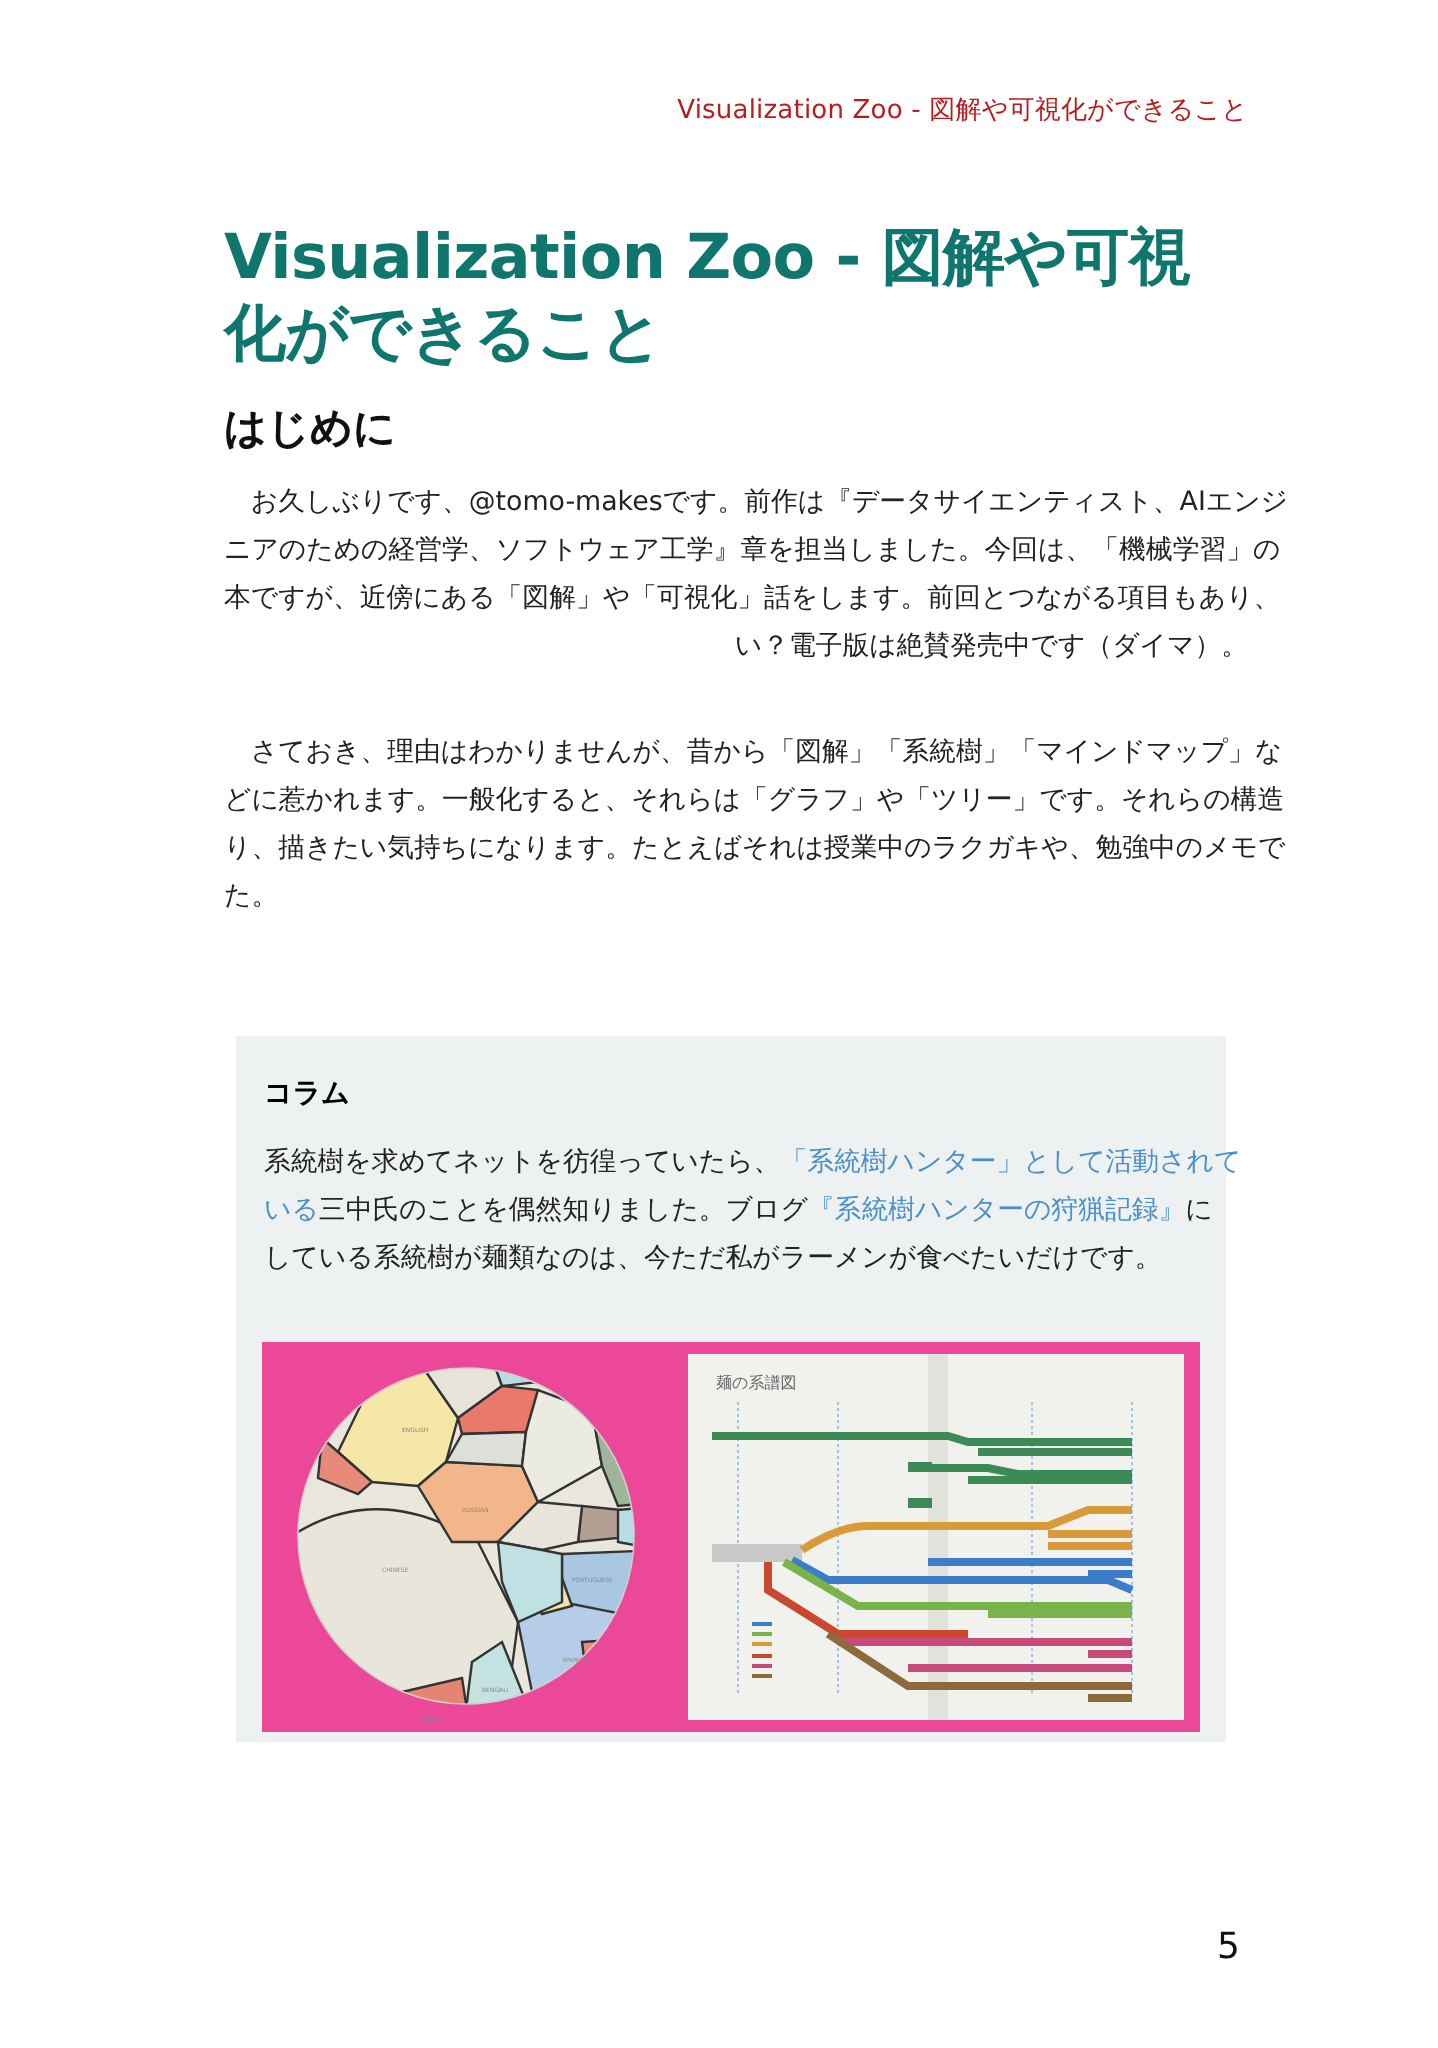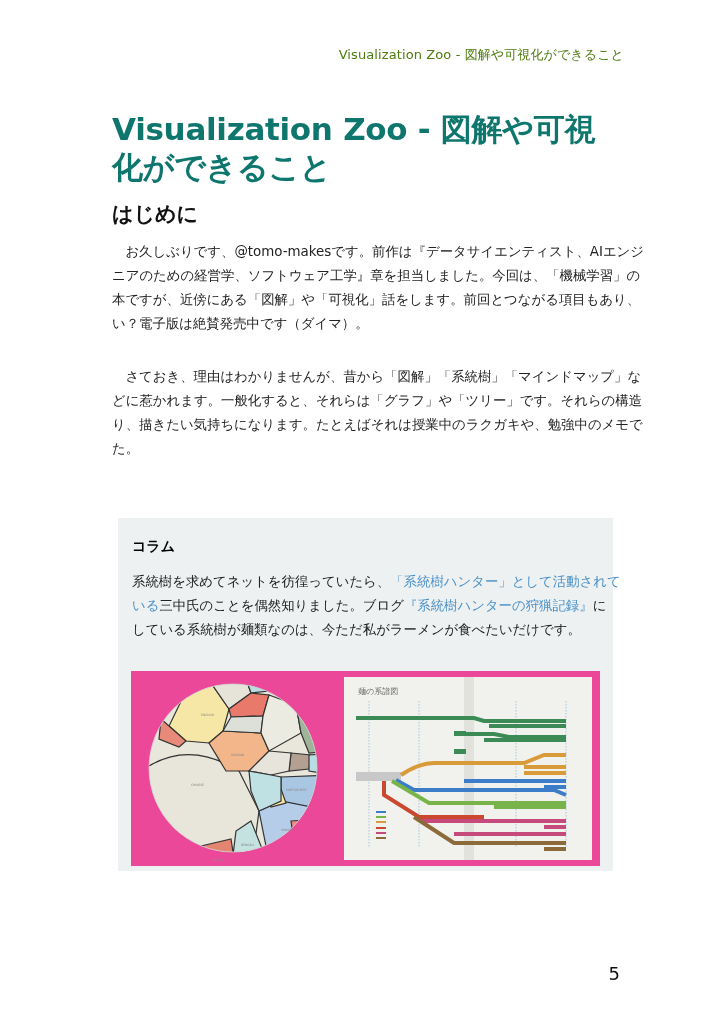--- a/index.html
+++ b/index.html
@@ -1,24 +1,24 @@
 <!DOCTYPE html>
 <html><head>
 <meta charset="utf-8">
 <style>
   html, body { margin: 0; padding: 0; background: #ffffff; }
   body { width: 719px; height: 1024px; position: relative; overflow: hidden;
          font-family: "DejaVu Sans", "Liberation Sans", sans-serif; color: #1a1a1a; }
-  .running-header { position: absolute; top: 46px; right: 95px; font-size: 13px; color: #4d7c0f; letter-spacing: 0.1px; }
+  .running-header { position: absolute; top: 46px; right: 95px; font-size: 13px; color: #b91c1c; letter-spacing: 0.1px; }
   .page-title { position: absolute; left: 112px; top: 110px; width: 520px; margin: 0;
                 font-size: 31px; line-height: 38px; font-weight: bold; color: #0f766e; letter-spacing: -0.3px; }
   .section-title { position: absolute; left: 112px; top: 200px; margin: 0; font-size: 21px; font-weight: bold; color: #111; }
   .para { position: absolute; left: 112px; width: 512px; margin: 0; font-size: 13.4px; line-height: 24px; color: #222; white-space: nowrap; }
   .para .line { display: block; }
-  .p1 { top: 240px; }
+  .p1 { top: 240px; text-align: right; }
   .p2 { top: 365px; }
   .column-box { position: absolute; left: 118px; top: 518px; width: 495px; height: 353px; background: #edf1f2; }
   .column-title { position: absolute; left: 14px; top: 20px; margin: 0; font-size: 14px; font-weight: bold; color: #000000; }
   .column-body { position: absolute; left: 14px; top: 52px; width: 470px; margin: 0; font-size: 13.4px; line-height: 24px; color: #222; white-space: nowrap; }
   .column-body .line { display: block; }
   .link { color: #4a90c8; }
   .image-panel { position: absolute; left: 13px; top: 153px; width: 469px; height: 195px; background: #ec4899; }
   .fig-left { position: absolute; left: 0; top: 0; width: 205px; height: 195px; }
   .fig-right { position: absolute; left: 213px; top: 6px; width: 248px; height: 183px; background: #f1f2ef; }
   .page-number { position: absolute; right: 99px; top: 963px; font-size: 18px; color: #111; }

